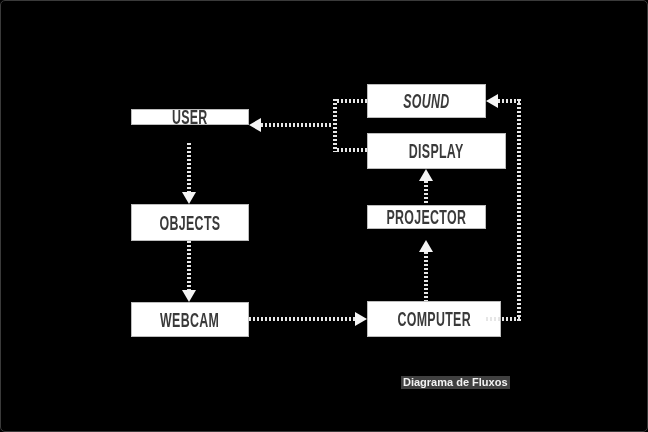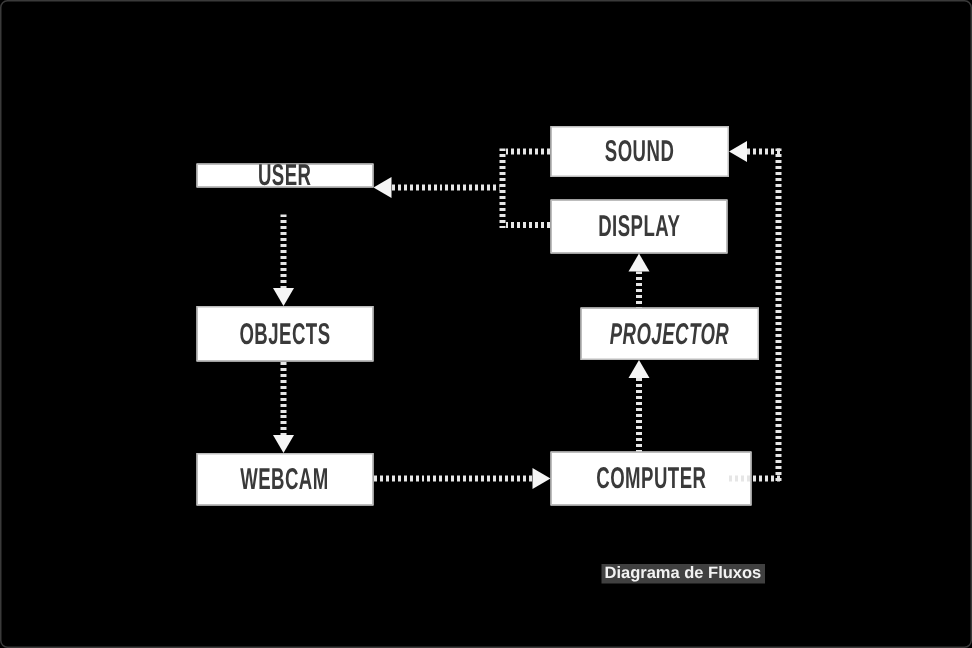--- a/index.html
+++ b/index.html
@@ -59,27 +59,27 @@
   <div class="node" style="left:130px;top:108px;width:118px;height:16px;">
     <span class="lbl">USER</span>
   </div>
   <div class="node" style="left:130px;top:203px;width:118px;height:37px;justify-content:center;">
     <span class="lbl">OBJECTS</span>
   </div>
   <div class="node" style="left:130px;top:301px;width:118px;height:35px;">
     <span class="lbl">WEBCAM</span>
   </div>
 
-  <div class="node" style="left:366px;top:83px;width:119px;height:34px;">
+  <div class="node" style="left:366px;top:83px;width:119px;height:34px;font-style:italic;">
     <span class="lbl">SOUND</span>
   </div>
-  <div class="node" style="left:366px;top:132px;width:118px;height:36px;">
+  <div class="node" style="left:366px;top:132px;width:139px;height:36px;">
     <span class="lbl">DISPLAY</span>
   </div>
-  <div class="node" style="left:386px;top:204px;width:119px;height:35px;font-style:italic;">
+  <div class="node" style="left:366px;top:204px;width:119px;height:24px;">
     <span class="lbl">PROJECTOR</span>
   </div>
   <div class="node" style="left:366px;top:300px;width:134px;height:36px;">
     <span class="lbl">COMPUTER</span>
   </div>
 
   <div class="vline" style="left:186px;top:142px;height:49px;"></div>
   <div class="arr arr-down" style="left:181px;top:191px;"></div>
 
   <div class="vline" style="left:186px;top:240px;height:49px;"></div>

